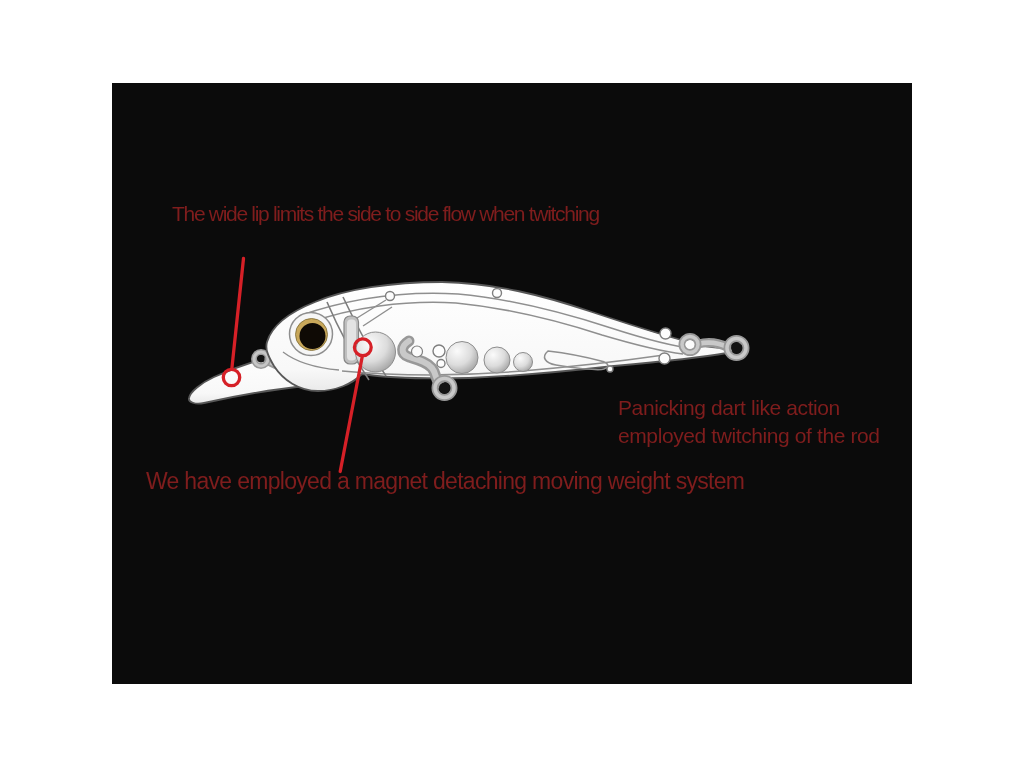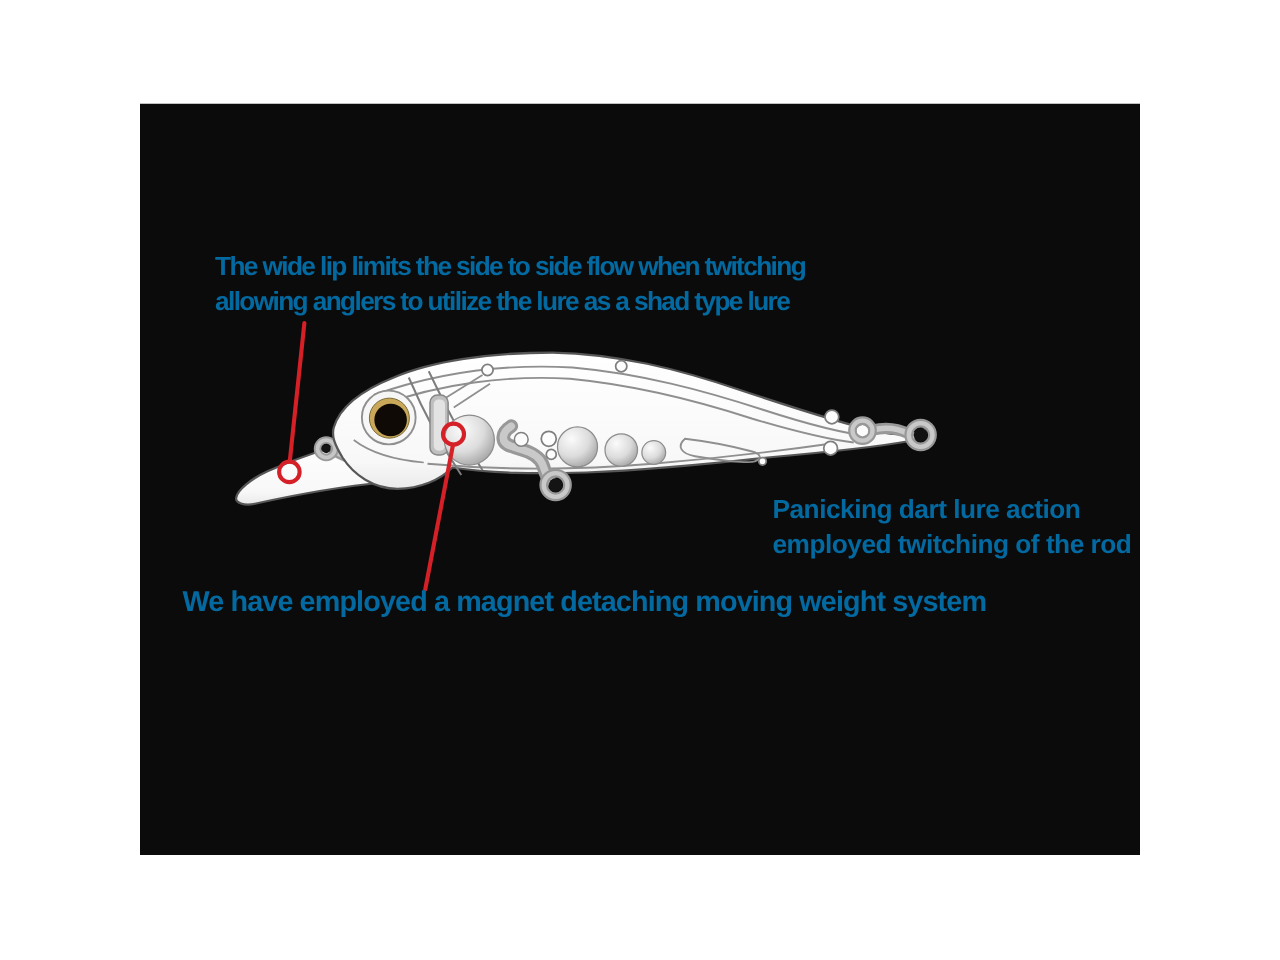--- a/index.html
+++ b/index.html
@@ -1,20 +1,20 @@
 <!DOCTYPE html>
 <html><head>
 <meta charset="utf-8">
 <style>
   html,body{margin:0;padding:0;width:1024px;height:768px;background:#ffffff;overflow:hidden;}
   .stage{position:relative;width:1024px;height:768px;background:#ffffff;
          font-family:"Liberation Sans","DejaVu Sans",sans-serif;}
   .panel{position:absolute;left:112px;top:83px;width:800px;height:601px;background:#0b0b0b;}
   .lure-svg{position:absolute;left:0;top:0;width:1024px;height:768px;display:block;}
-  .ann{position:absolute;color:#0369a1;font-weight:bold;white-space:nowrap;
+  .ann{position:absolute;color:#7f1d1d;font-weight:normal;white-space:nowrap;
        font-family:"Liberation Sans","DejaVu Sans",sans-serif;}
   #ann1{left:172px;top:200px;font-size:21px;line-height:28px;letter-spacing:-1.3px;}
   #ann2{left:618px;top:394px;font-size:21px;line-height:28px;letter-spacing:-0.4px;}
   #ann3{left:146px;top:467px;font-size:23px;line-height:28px;letter-spacing:-0.7px;text-align:center;}
 </style>
 </head>
 <body>
 
 <div class="stage">
 
@@ -116,25 +116,24 @@
     <g stroke="#d62027" stroke-width="3.3" fill="none" stroke-linecap="round">
       <line x1="243.5" y1="258.5" x2="231.8" y2="369.2"></line>
       <circle cx="231.5" cy="377.5" r="8.2"></circle>
       <line x1="362.4" y1="355.8" x2="340.2" y2="471.5"></line>
       <circle cx="362.8" cy="347.3" r="8.4"></circle>
     </g>
   </svg>
 
   <div class="ann" id="ann1">
     <div>The wide lip limits the side to side flow when twitching</div>
-    <div>allowing anglers to utilize the lure as a shad type lure</div>
   </div>
 
   <div class="ann" id="ann2">
-    <div>Panicking dart lure action</div>
+    <div>Panicking dart like action</div>
     <div>employed twitching of the rod</div>
   </div>
 
   <div class="ann" id="ann3">
     <div>We have employed a magnet detaching moving weight system</div>
   </div>
 
 </div>
 
 </body></html>

